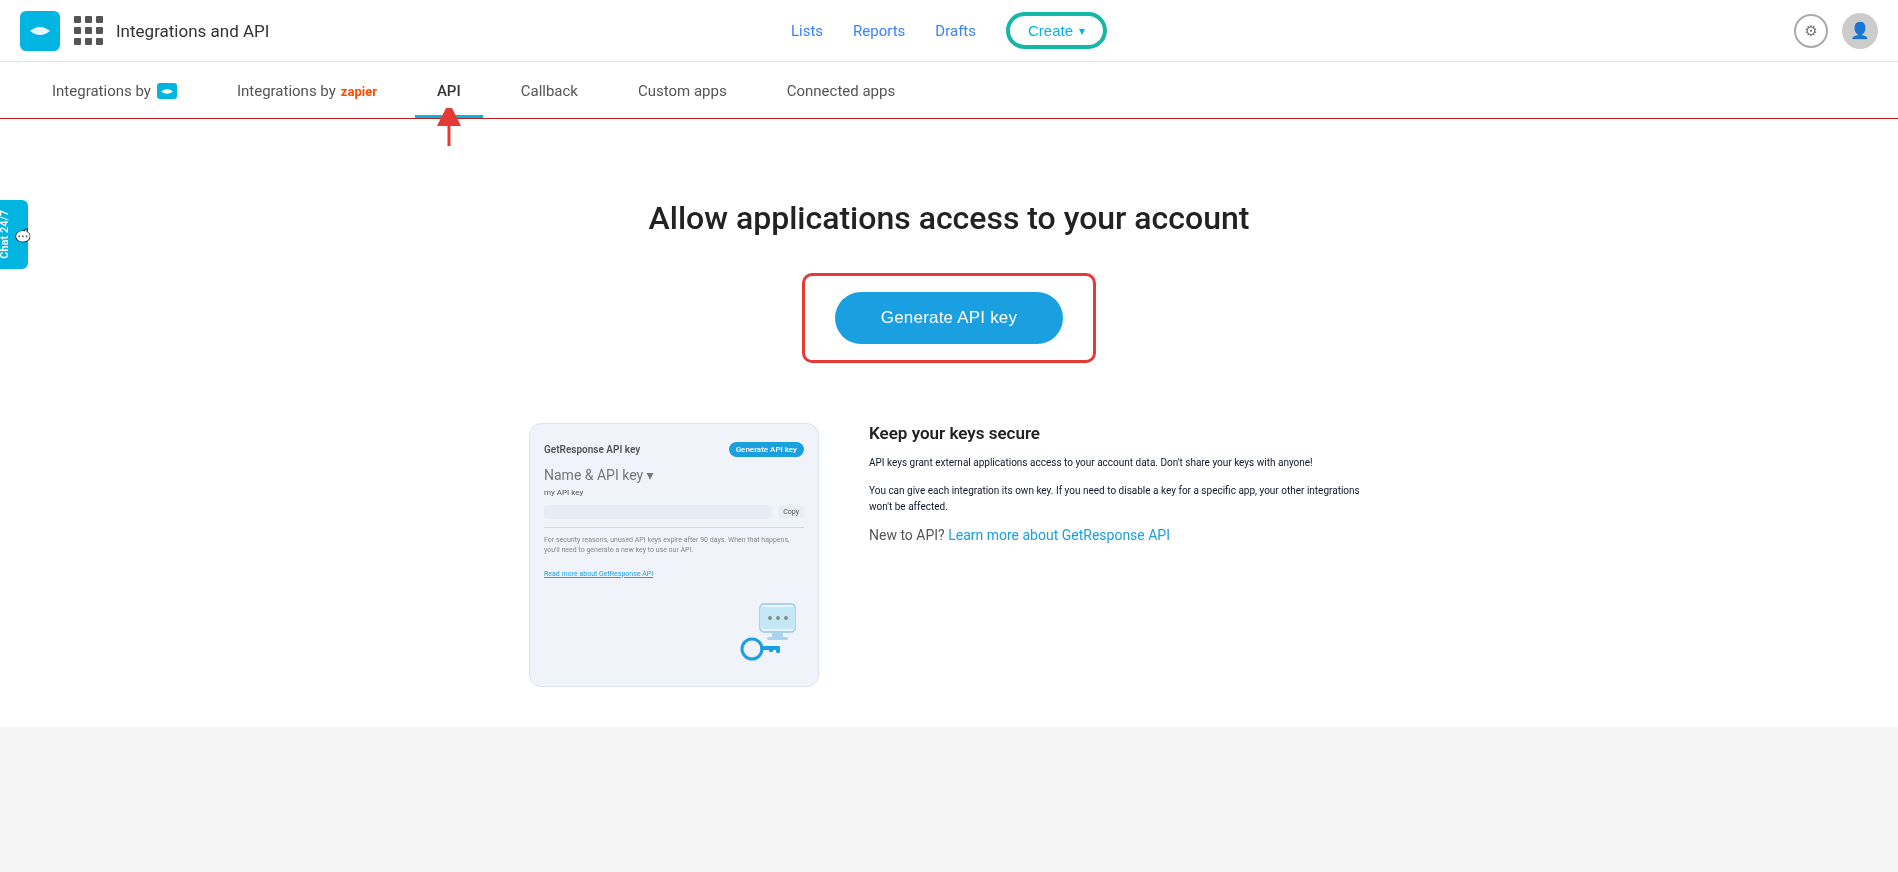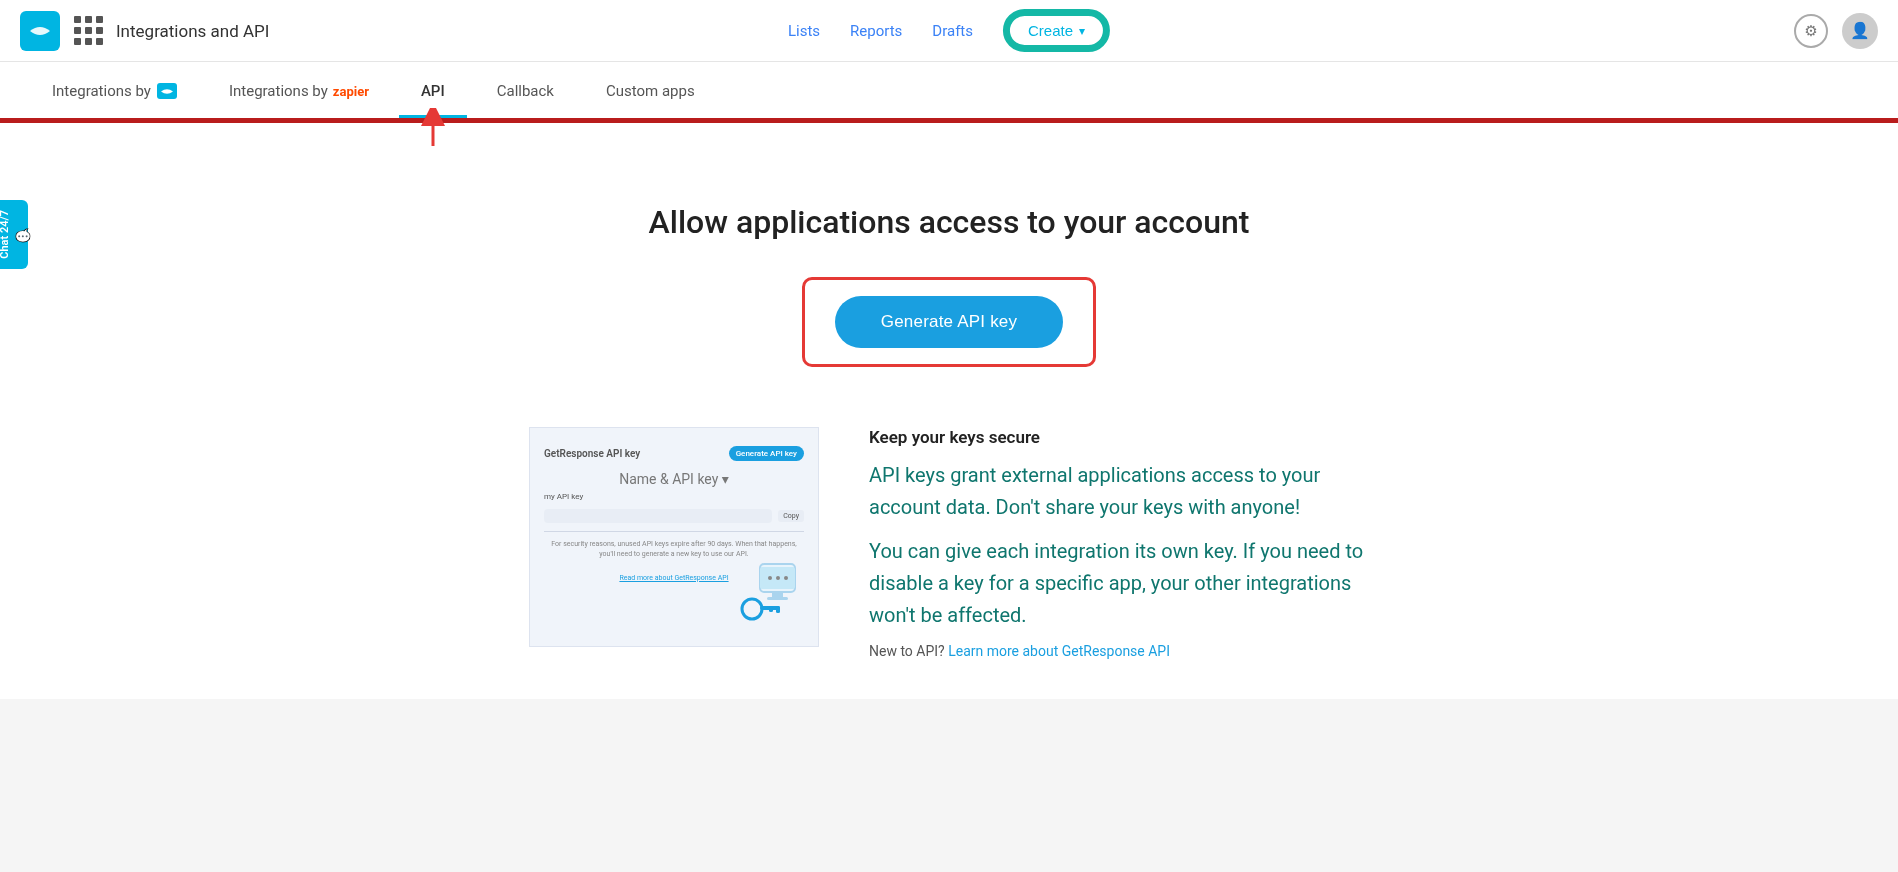--- a/index.html
+++ b/index.html
@@ -47,21 +47,21 @@
       left: 50%;
       transform: translateX(-50%);
     }
     .nav-link {
       font-size: 15px;
       color: #3b82f6;
       text-decoration: none;
       cursor: pointer;
     }
     .nav-create-btn {
-      border: 7px solid #14b8a6;
+      border: 4px solid #14b8a6;
       border-radius: 30px;
       padding: 6px 18px;
       color: #00b5e2;
       font-size: 15px;
       background: #fff;
       cursor: pointer;
       display: flex; align-items: center; gap: 6px;
     }
     .nav-right {
       margin-left: auto;
@@ -110,23 +110,23 @@
       display: flex;
       flex-direction: column;
       align-items: center;
       gap: 5px;
     }
 
     
     .tabs-bar {
       display: flex;
       align-items: center;
-      gap: 8px;
+      gap: 16px;
       padding: 0 30px;
-      border-bottom: 5px solid #b91c1c;
+      border-bottom: 1px solid #b91c1c;
       background: #fff;
     }
     .tab-item {
       padding: 20px 22px 18px;
       font-size: 15px;
       color: #555;
       cursor: pointer;
       position: relative;
       white-space: nowrap;
       display: flex; align-items: center; gap: 8px;
@@ -195,28 +195,27 @@
       display: flex;
       gap: 50px;
       align-items: flex-start;
       padding: 0 30px;
       max-width: 900px;
       margin: 0 auto;
     }
     .api-preview-img {
       width: 290px;
       min-width: 290px;
-      height: 220px;
+      height: 264px;
       background: #f0f4fa;
       border: 1px solid #dde3ef;
-      border-radius: 0;
+      border-radius: 12px;
       overflow: hidden;
       position: relative;
       flex-shrink: 0;
-      text-align: center;
     }
     .preview-inner {
       padding: 18px 14px;
     }
     .preview-row1 {
       display: flex; align-items: center; justify-content: space-between;
       margin-bottom: 10px;
     }
     .preview-title-text { font-size: 10px; color: #555; font-weight: 600; }
     .preview-gen-btn {
@@ -249,21 +248,21 @@
     .preview-icon-area {
       position: absolute;
       right: 18px;
       bottom: 18px;
     }
     .preview-note { font-size: 7px; color: #888; line-height: 1.4; margin-top: 6px; }
     .preview-link { font-size: 7px; color: #1a9fe0; text-decoration: underline; }
 
     .keys-info { flex: 1; }
     .keys-title { font-size: 17px; font-weight: 600; color: #222; margin-bottom: 12px; }
-    .keys-text { font-size: 20px; color: #0f766e; line-height: 1.6; margin-bottom: 12px; }
+    .keys-text { font-size: 10px; color: #0f172a; line-height: 1.6; margin-bottom: 12px; }
     .keys-new { font-size: 14px; color: #555; }
     .keys-new-link { color: #1a9fe0; text-decoration: none; cursor: pointer; }
 
     
     .red-arrow-svg {
       position: absolute;
       left: 50%;
       transform: translateX(-50%);
       top: 2px;
       z-index: 10;
@@ -345,20 +344,23 @@
   </div>
 
   <div class="tab-item">
     <span>Callback</span>
   </div>
 
   <div class="tab-item">
     <span>Custom apps</span>
   </div>
 
+  <div class="tab-item">
+    <span>Connected apps</span>
+  </div>
 
 </div>
 
 <div class="content-area">
 
   <h1 class="page-heading">Allow applications access to your account</h1>
 
   <div class="generate-btn-wrapper">
     <div class="red-border-box">
       <button class="generate-btn">Generate API key</button>

